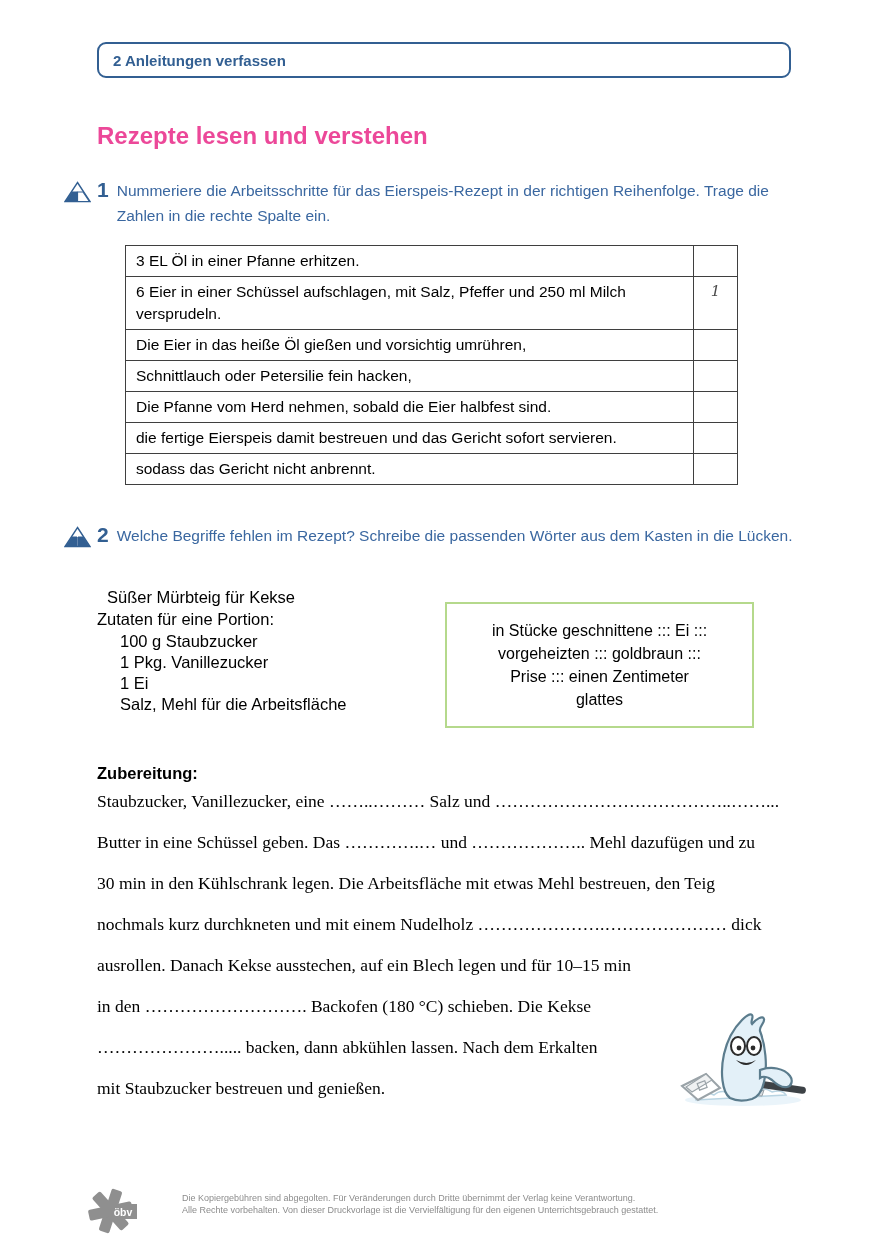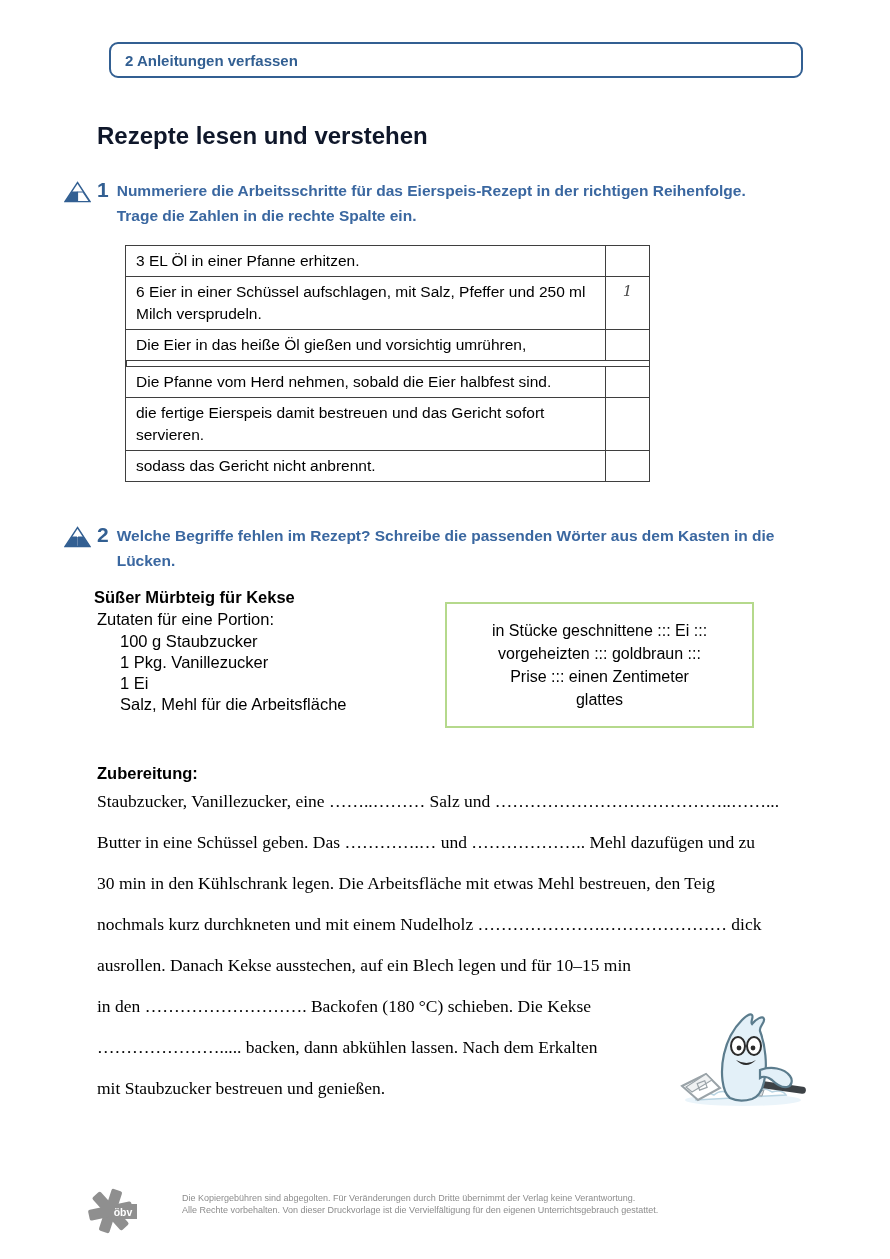--- a/index.html
+++ b/index.html
@@ -10,63 +10,62 @@
     font-family:"Liberation Sans",sans-serif;
     color:#000;
     overflow:hidden;
   }
   
   .chapter-box{
     position:absolute;left:97px;top:42px;width:694px;height:36px;
     border:2px solid #325f92;border-radius:9px;
     display:flex;align-items:center;
     box-sizing:border-box;
-    margin-left:12px;
   }
   .chapter-box span{
     padding-left:14px;font-size:15px;font-weight:bold;color:#325f92;
   }
   .page-title{
     position:absolute;left:97px;top:122px;
-    font-size:24px;font-weight:bold;color:#0f172a;
+    font-size:24px;font-weight:bold;color:#ec4899;
   }
   
   .ex-block{position:absolute;left:64px;display:flex;align-items:flex-start;}
   .ex-icon{flex:0 0 auto;margin-top:3px;}
   .ex-num{
     flex:0 0 auto;margin-left:6px;margin-right:8px;
     font-size:21px;font-weight:bold;color:#325f92;line-height:24px;
   }
   .ex-text{
-    font-size:15.5px;color:#3a67a0;line-height:25px;font-weight:bold;
+    font-size:15.5px;color:#3a67a0;line-height:25px;
   }
   #ex1{top:178px;}
   #ex1 .ex-text{width:672px;}
   #ex2{top:523px;}
   #ex2 .ex-text{width:690px;}
   
   .steps-table{
-    position:absolute;left:125px;top:245px;width:525px;
+    position:absolute;left:125px;top:245px;width:613px;
     border:1px solid #3f3f3f;border-collapse:collapse;
     box-sizing:border-box;
   }
   .steps-row{display:flex;border-bottom:1px solid #3f3f3f;}
   .steps-row:last-child{border-bottom:none;}
   .step-text{
     flex:1 1 auto;padding:4px 10px;font-size:15.5px;line-height:22px;
   }
   .step-num{
     flex:0 0 44px;border-left:1px solid #3f3f3f;
     display:flex;align-items:flex-start;justify-content:center;
     font-family:"DejaVu Serif",serif;font-style:italic;
     font-size:15px;color:#4a4a4a;padding-top:5px;
     box-sizing:border-box;
   }
   
-  .recipe-title{position:absolute;left:94px;top:588px;font-size:16.5px;font-weight:bold;text-align:right;}
+  .recipe-title{position:absolute;left:107px;top:588px;font-size:16.5px;font-weight:normal;text-align:right;}
   .recipe-sub{position:absolute;left:97px;top:610px;font-size:16.5px;}
   .ingredients{position:absolute;left:120px;top:631px;font-size:16.5px;line-height:21px;}
   
   .word-box{
     position:absolute;left:445px;top:602px;width:309px;height:126px;
     border:2px solid #b5d98c;box-sizing:border-box;
     display:flex;flex-direction:column;justify-content:center;
     text-align:center;font-size:16px;line-height:23px;
   }
   
@@ -116,20 +115,21 @@
     </div>
     <div class="steps-row">
       <div class="step-text">6 Eier in einer Schüssel aufschlagen, mit Salz, Pfeffer und 250 ml Milch versprudeln.</div>
       <div class="step-num">1</div>
     </div>
     <div class="steps-row">
       <div class="step-text">Die Eier in das heiße Öl gießen und vorsichtig umrühren,</div>
       <div class="step-num"></div>
     </div>
     <div class="steps-row">
+      <div class="step-text">Schnittlauch oder Petersilie fein hacken,</div>
       <div class="step-num"></div>
     </div>
     <div class="steps-row">
       <div class="step-text">Die Pfanne vom Herd nehmen, sobald die Eier halbfest sind.</div>
       <div class="step-num"></div>
     </div>
     <div class="steps-row">
       <div class="step-text">die fertige Eierspeis damit bestreuen und das Gericht sofort servieren.</div>
       <div class="step-num"></div>
     </div>

